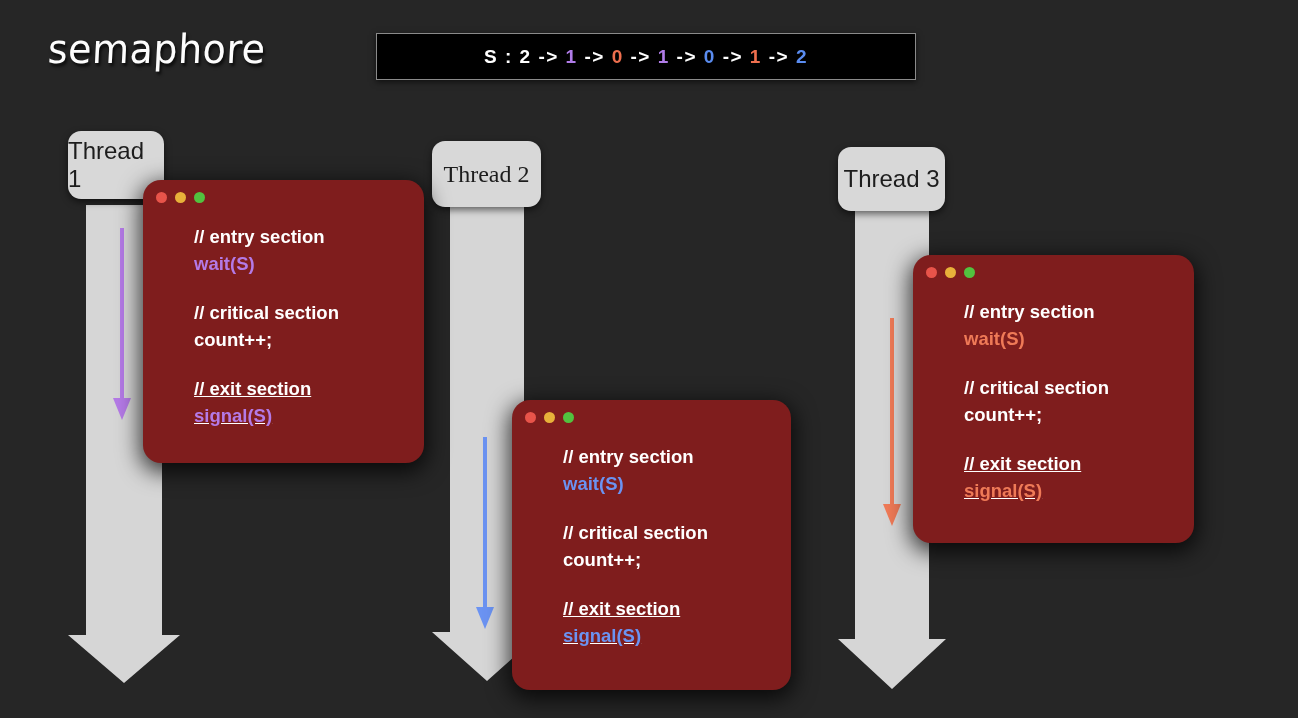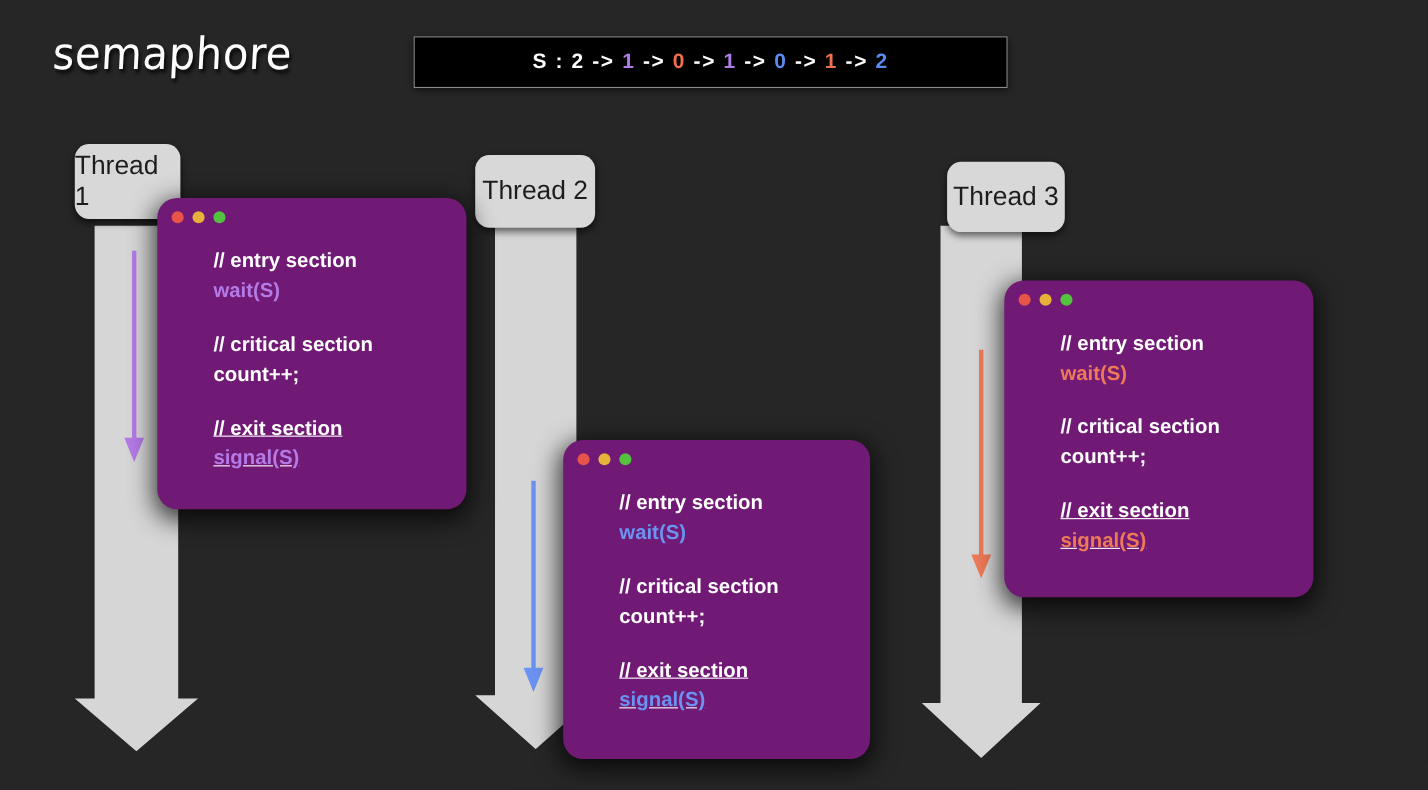--- a/index.html
+++ b/index.html
@@ -66,43 +66,43 @@
     border-radius: 13px;
     color: #1d1d1d;
     font-size: 24px;
     font-family: "Liberation Sans", sans-serif;
     display: flex;
     align-items: center;
     justify-content: center;
     box-shadow: 0 3px 7px rgba(0,0,0,0.55);
   }
   #chip-1 { left: 68px;  top: 131px; width: 96px; height: 68px; }
-  #chip-2 { left: 432px; top: 141px; width: 109px; height: 66px; }
-  #chip-3 { left: 838px; top: 147px; width: 107px; height: 64px; margin-left: 23px; }
+  #chip-2 { left: 432px; top: 141px; width: 109px; height: 66px; font-family: Liberation Serif, serif; }
+  #chip-3 { left: 838px; top: 147px; width: 107px; height: 64px; }
 
   
   .timeline {
     position: absolute;
   }
   .timeline svg { display: block; }
   #timeline-1 { left: 68px;  top: 205px; }
   #timeline-2 { left: 432px; top: 200px; }
   #timeline-3 { left: 838px; top: 205px; }
 
   
   .mini-arrow { position: absolute; }
   .mini-arrow svg { display: block; }
   #mini-1 { left: 110px; top: 226px; }
   #mini-2 { left: 473px; top: 435px; }
   #mini-3 { left: 880px; top: 316px; }
 
   
   .code-window {
     position: absolute;
-    background: #701a75;
+    background: #7f1d1d;
     border-radius: 18px;
     box-shadow: 0 6px 22px 3px rgba(0,0,0,0.75);
   }
   #code-1 { left: 143px; top: 180px; width: 281px; height: 283px; }
   #code-2 { left: 512px; top: 400px; width: 279px; height: 290px; }
   #code-3 { left: 913px; top: 255px; width: 281px; height: 288px; }
 
   .dots {
     position: absolute;
     top: 12px;

